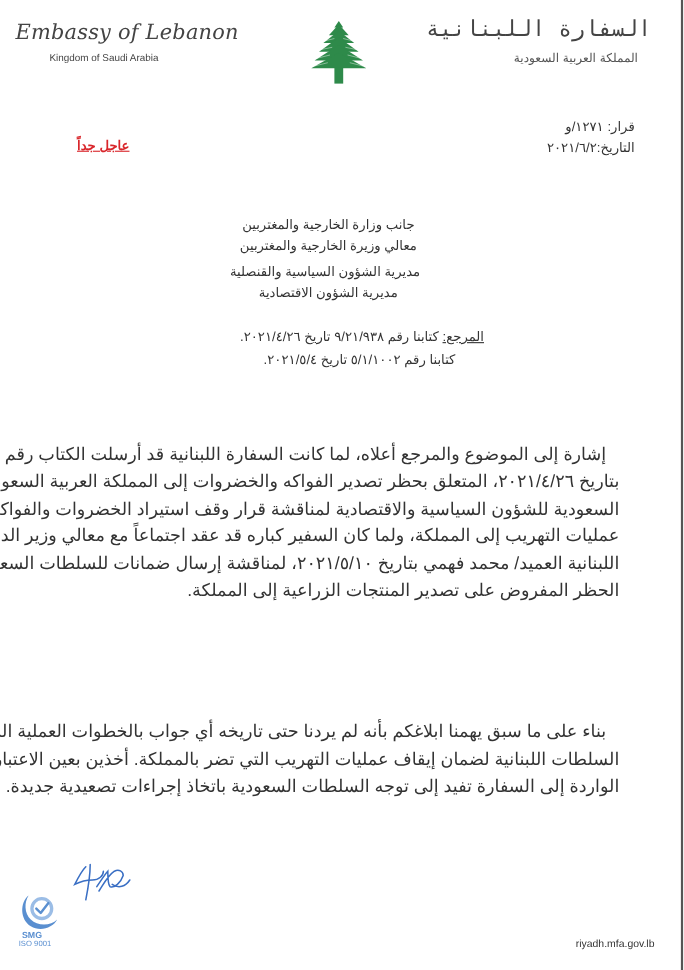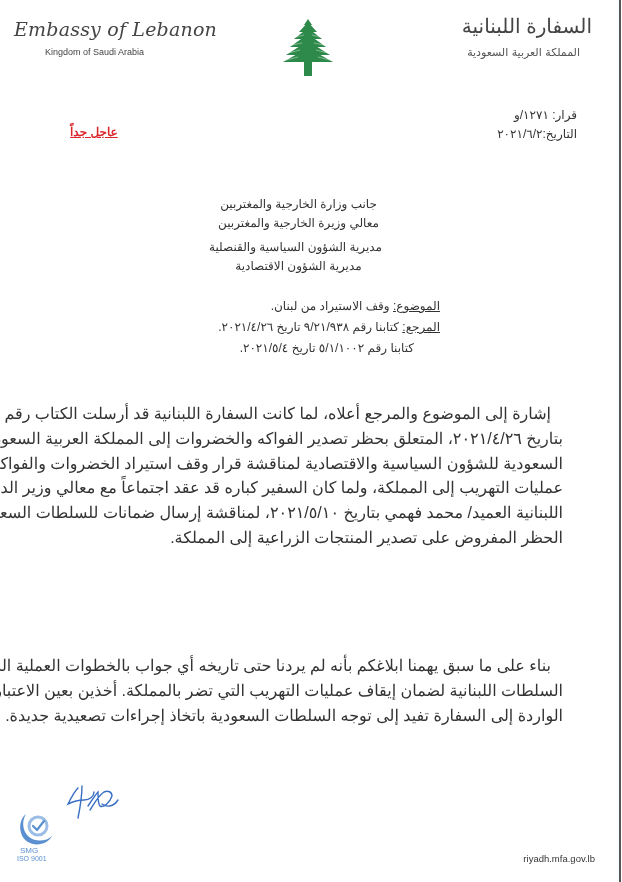--- a/index.html
+++ b/index.html
@@ -47,21 +47,21 @@
       left: 280px;
       top: 17px;
       width: 56px;
       height: 60px;
     }
     .lh-ar-title {
       position: absolute;
       right: 30px;
       top: 14px;
       direction: rtl;
-      font-family: Liberation Sans, sans-serif;
+      font-family: Liberation Mono, monospace;
       font-size: 20px;
       color: #444;
     }
     .lh-ar-sub {
       position: absolute;
       right: 42px;
       top: 46px;
       direction: rtl;
       font-family: "DejaVu Sans", sans-serif;
       font-size: 11px;
@@ -177,21 +177,21 @@
       top: 808px;
       width: 40px;
       height: 40px;
     }
     .iso-smg {
       position: absolute;
       left: 20px;
       top: 846px;
       font-family: "Liberation Sans", sans-serif;
       font-size: 8px;
-      font-weight: normal;
+      font-weight: bold;
       color: #5a8fd0;
       text-align: right;
     }
     .iso-9001 {
       position: absolute;
       left: 17px;
       top: 855px;
       font-family: "Liberation Sans", sans-serif;
       font-size: 7px;
       color: #5a8fd0;
@@ -251,24 +251,20 @@
   <div class="addr-line">جانب وزارة الخارجية والمغتربين</div>
   <div class="addr-line">معالي وزيرة الخارجية والمغتربين</div>
 </div>
 <div class="ar addr-block-2">
   <div class="addr-line">مديرية الشؤون السياسية والقنصلية</div>
   <div class="addr-line">مديرية الشؤون الاقتصادية</div>
 </div>
 
 <div class="ar subject-block">
   <div class="subject-line">
-    <span class="label">الموضوع:</span>
-    <span>وقف الاستيراد من لبنان.</span>
-  </div>
-  <div class="subject-line">
     <span class="label">المرجع:</span>
     <span>كتابنا رقم ٩/٢١/٩٣٨ تاريخ ٢٠٢١/٤/٢٦.</span>
   </div>
   <div class="subject-line" style="padding-right:26px;">
     <span>كتابنا رقم ٥/١/١٠٠٢ تاريخ ٢٠٢١/٥/٤.</span>
   </div>
 </div>
 
 <div class="ar body-para para-1">
   <span class="para-line first">إشارة إلى الموضوع والمرجع أعلاه، لما كانت السفارة اللبنانية قد أرسلت الكتاب رقم ٩/٢١/٩٣٨</span>

